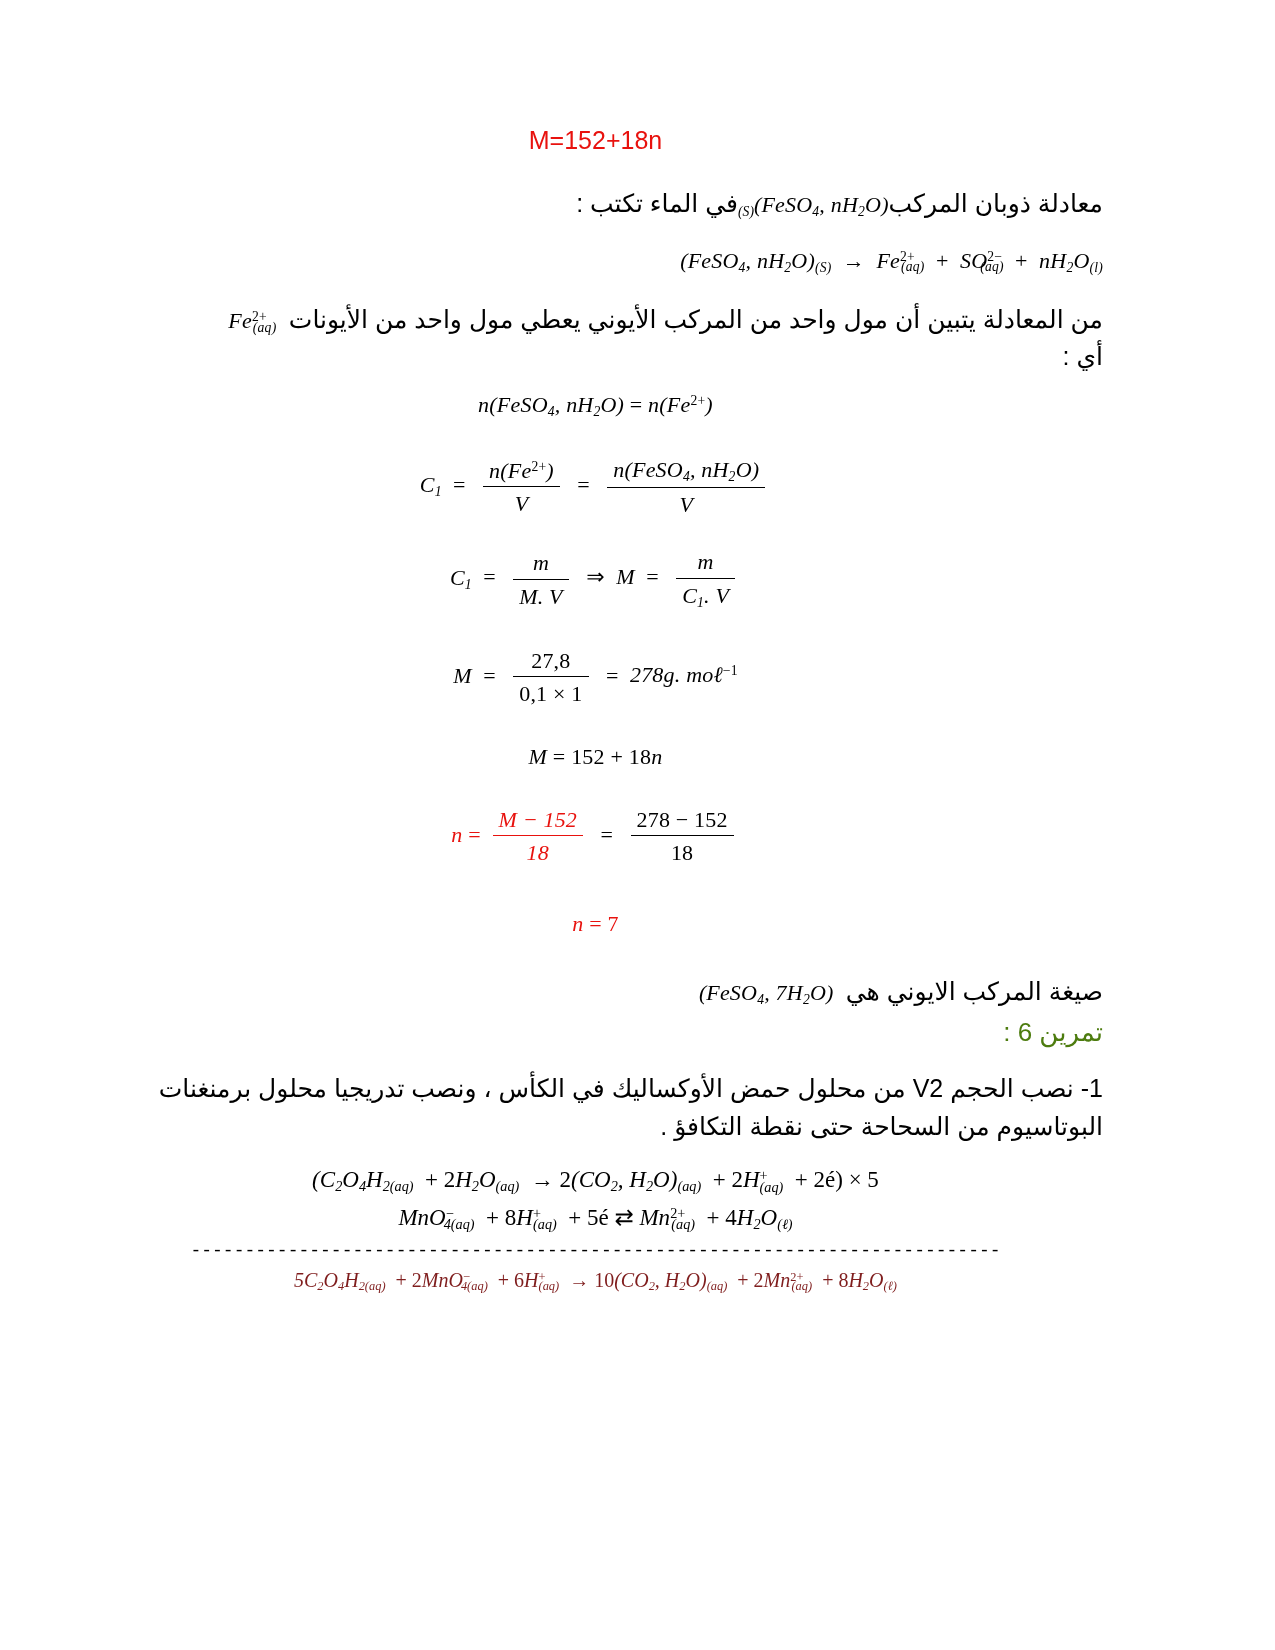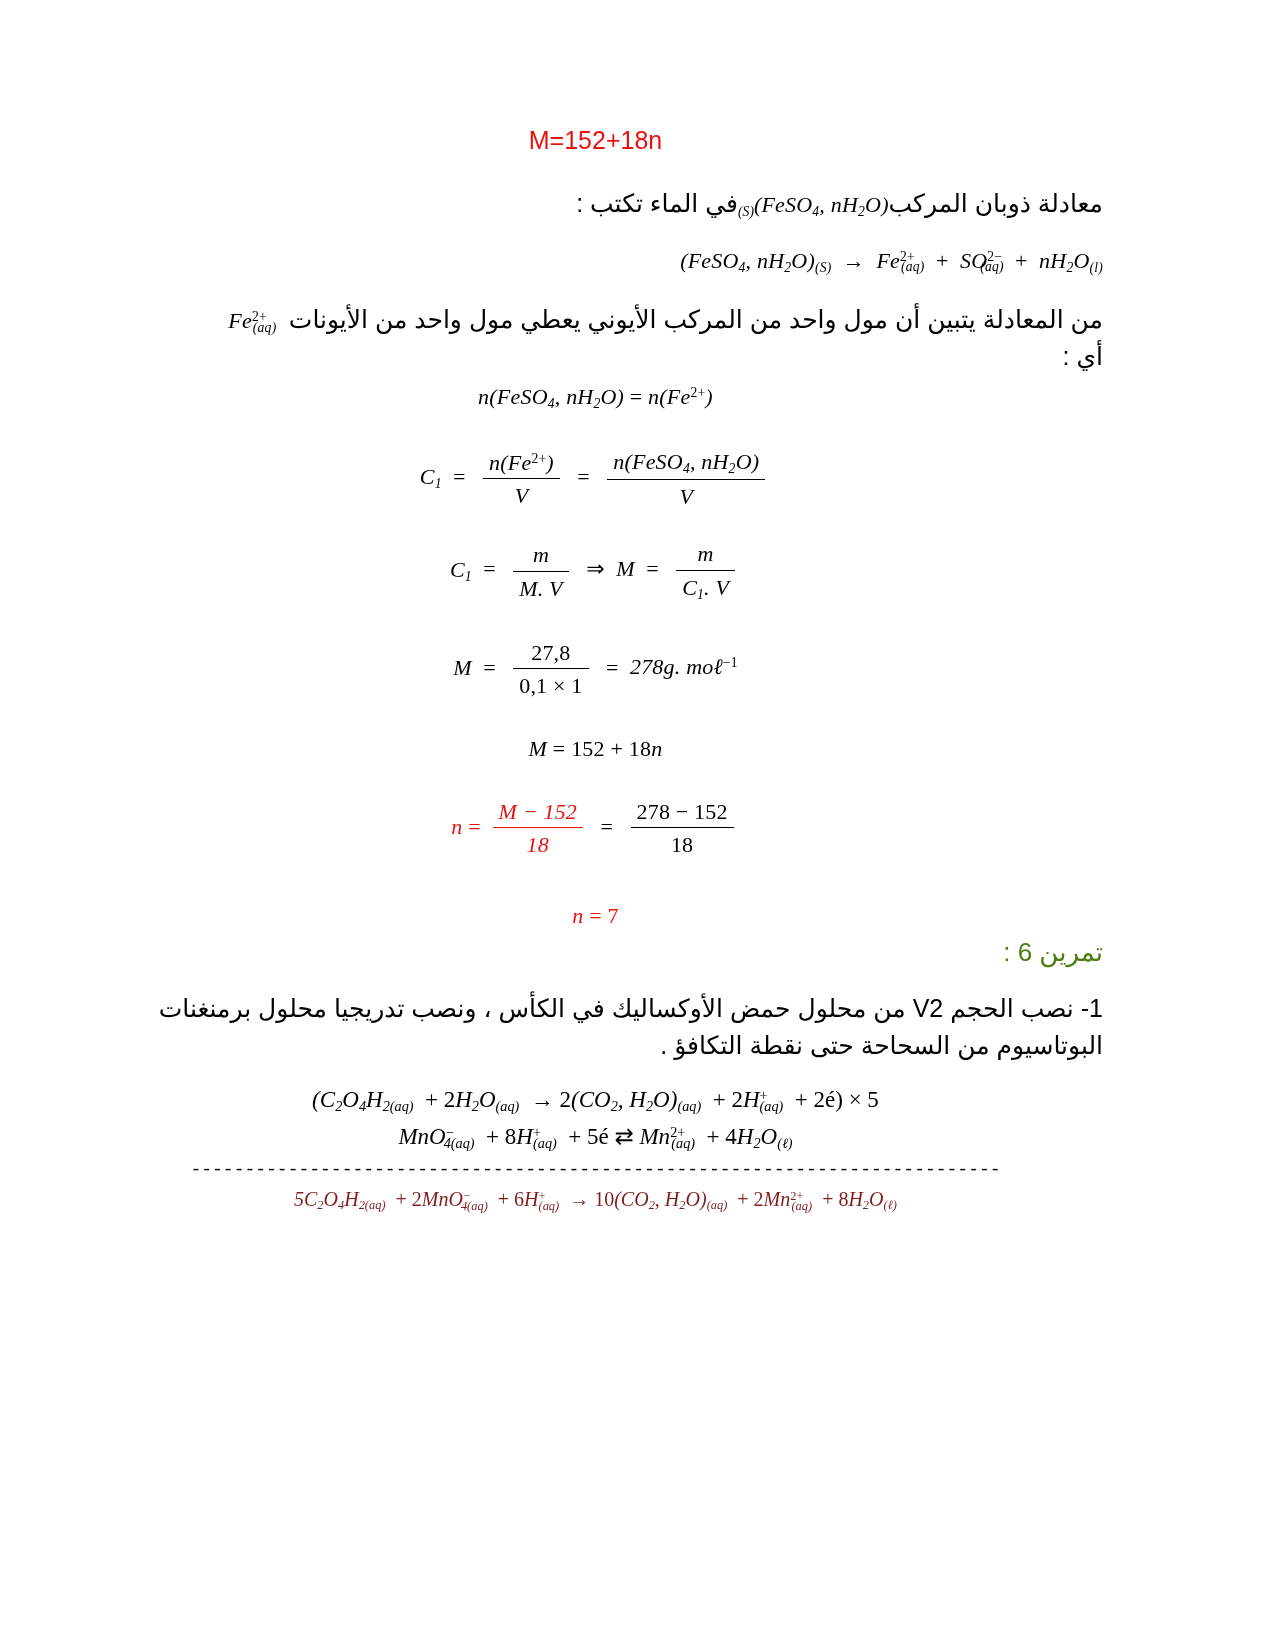--- a/index.html
+++ b/index.html
@@ -77,21 +77,21 @@
     padding: 0 6px 2px 6px;
     border-bottom: 1.6px solid currentColor;
   }
   .frac .den {
     display: block;
     padding: 3px 6px 0 6px;
   }
 
   
   .mt-8  { margin-top: 8px; }
-  .mt-18 { margin-top: 10px; }
+  .mt-18 { margin-top: 18px; }
   .mt-22 { margin-top: 22px; }
   .mt-26 { margin-top: 26px; text-align: right; }
   .mt-30 { margin-top: 30px; }
   .mt-36 { margin-top: 36px; }
   .mt-44 { margin-top: 44px; }
 
   .title-red {
     color: #4d7c0f;
     font-size: 26px;
     direction: rtl;
@@ -219,20 +219,24 @@
       <span class="frac">
         <span class="num math-up">278 − 152</span>
         <span class="den math-up">18</span>
       </span>
     </div>
 
     <div class="row center math red mt-44">
       <i>n</i> <span class="math-up">= 7</span>
     </div>
 
+    <div class="row rtl mt-36">
+      <span>صيغة المركب الايوني هي</span>
+      <span class="math">&nbsp;(FeSO<sub>4</sub>, 7H<sub>2</sub>O)</span>
+    </div>
 
     <div class="row title-red mt-8">تمرين 6 :</div>
 
     <div class="row list-line mt-22">
       <span>1- نصب الحجم V2 من محلول حمض الأوكساليك في الكأس ، ونصب تدريجيا محلول برمنغنات البوتاسيوم من السحاحة حتى نقطة التكافؤ .</span>
     </div>
 
 
     <div class="row center eq-small mt-22">
       (<i>C</i><sub>2</sub><i>O</i><sub>4</sub><i>H</i><sub>2(<span class="sub-it">aq</span>)</sub>

